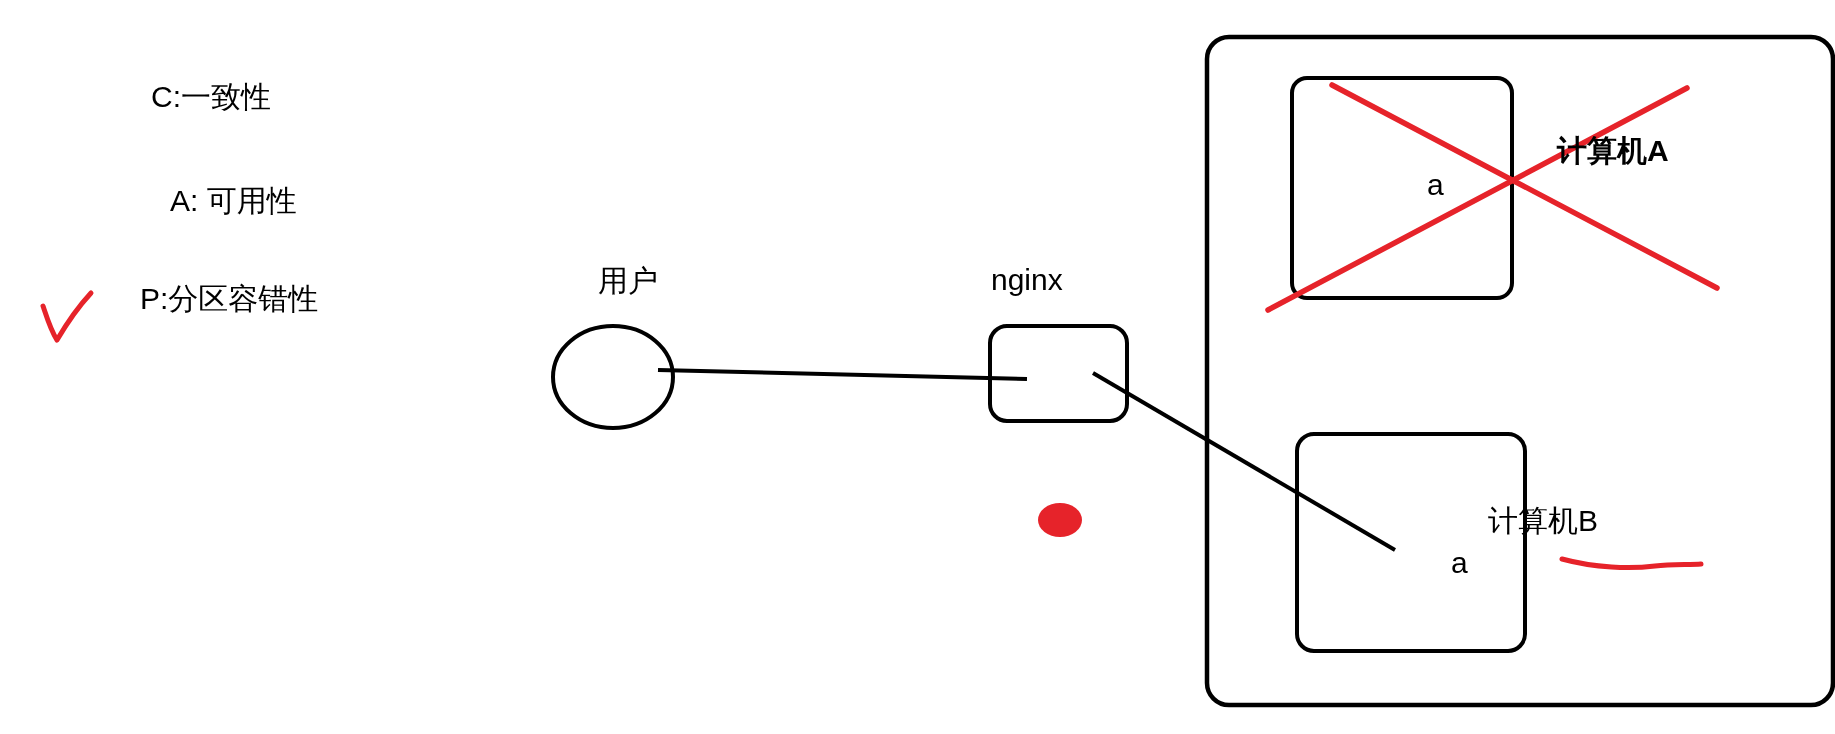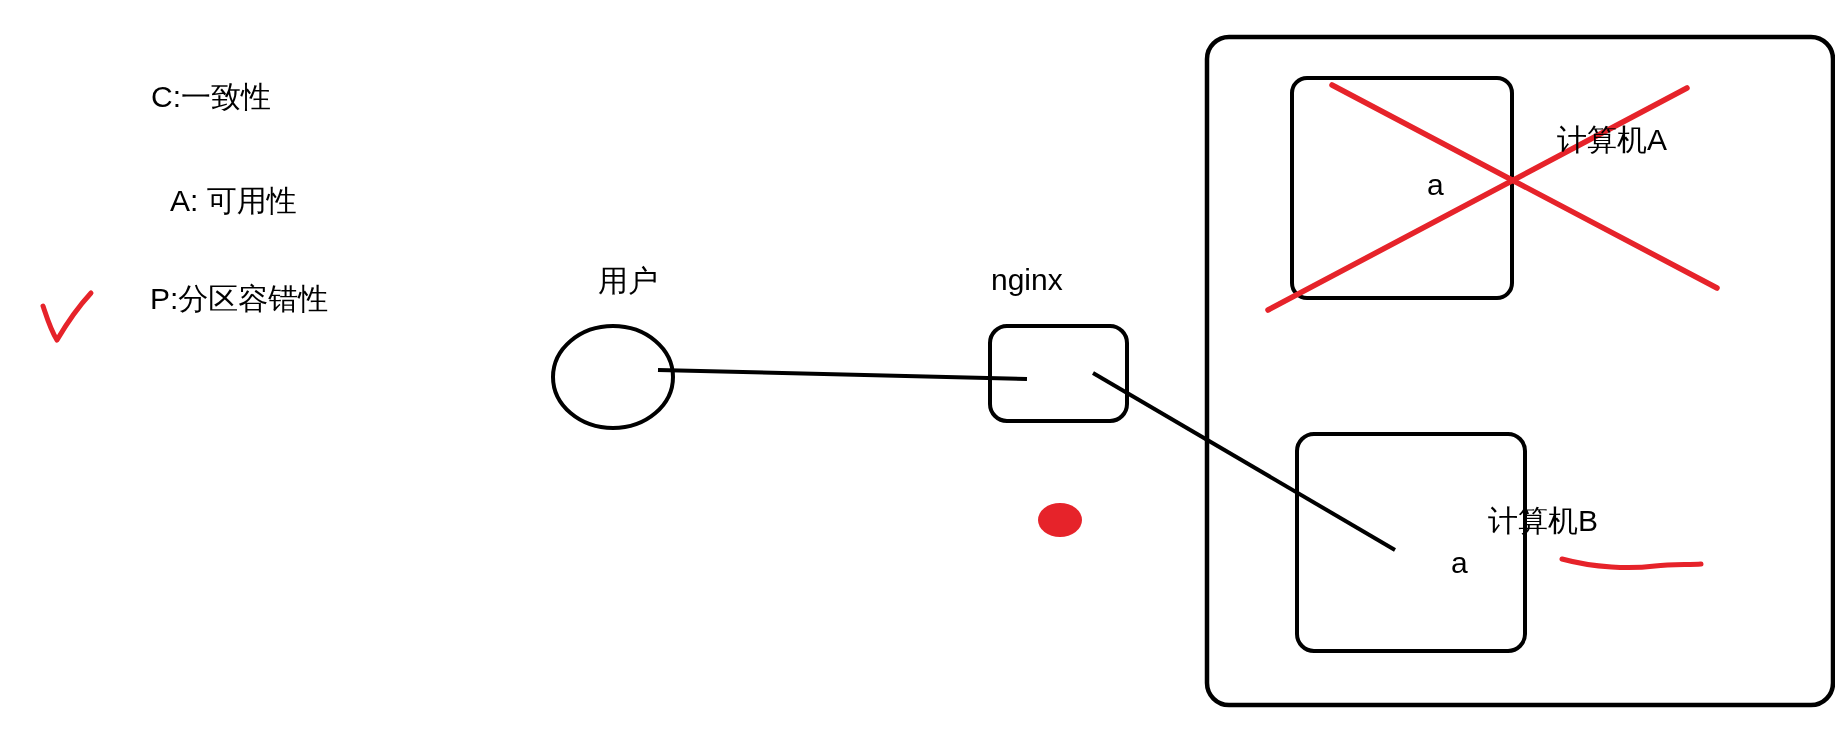--- a/index.html
+++ b/index.html
@@ -31,26 +31,26 @@
     line-height: 1;
     white-space: nowrap;
     user-select: none;
   }
 
   .label.small-a { font-size: 30px; }
 
   
   .legend-c { left: 151px; top: 82px; }
   .legend-a { left: 170px; top: 186px; }
-  .legend-p { left: 150px; top: 284px; }
+  .legend-p { left: 140px; top: 284px; }
 
   
   .user-label       { left: 598px; top: 266px; }
   .nginx-label      { left: 991px; top: 265px; }
-  .computer-a-label { left: 1557px; top: 125px; }
+  .computer-a-label { left: 1557px; top: 136px; font-weight: bold; }
   .computer-b-label { left: 1488px; top: 506px; }
   .a-in-computer-a  { left: 1427px; top: 170px; }
   .a-in-computer-b  { left: 1451px; top: 548px; }
 </style>
 </head>
 <body>
 
 <div class="stage" style="background: rgb(255, 255, 255);">
 
   <svg class="draw-layer" viewBox="0 0 1835 734">

